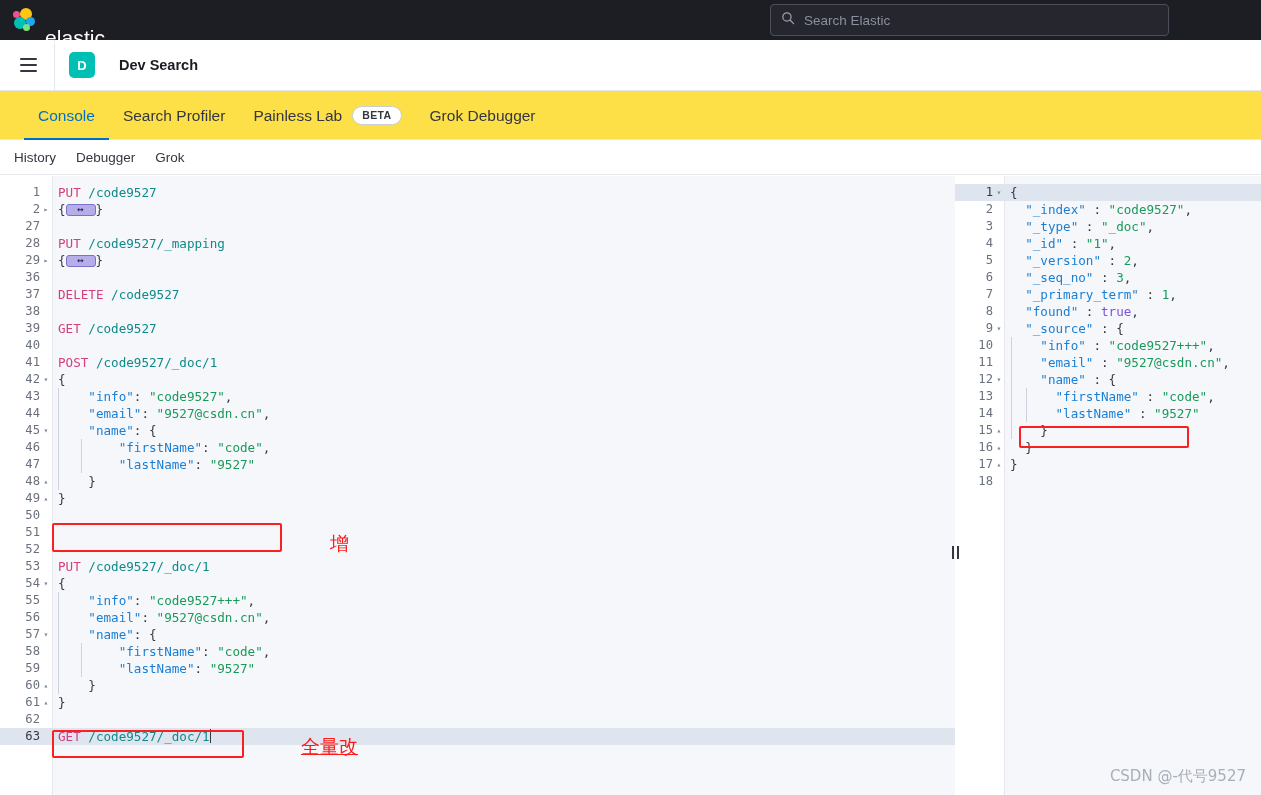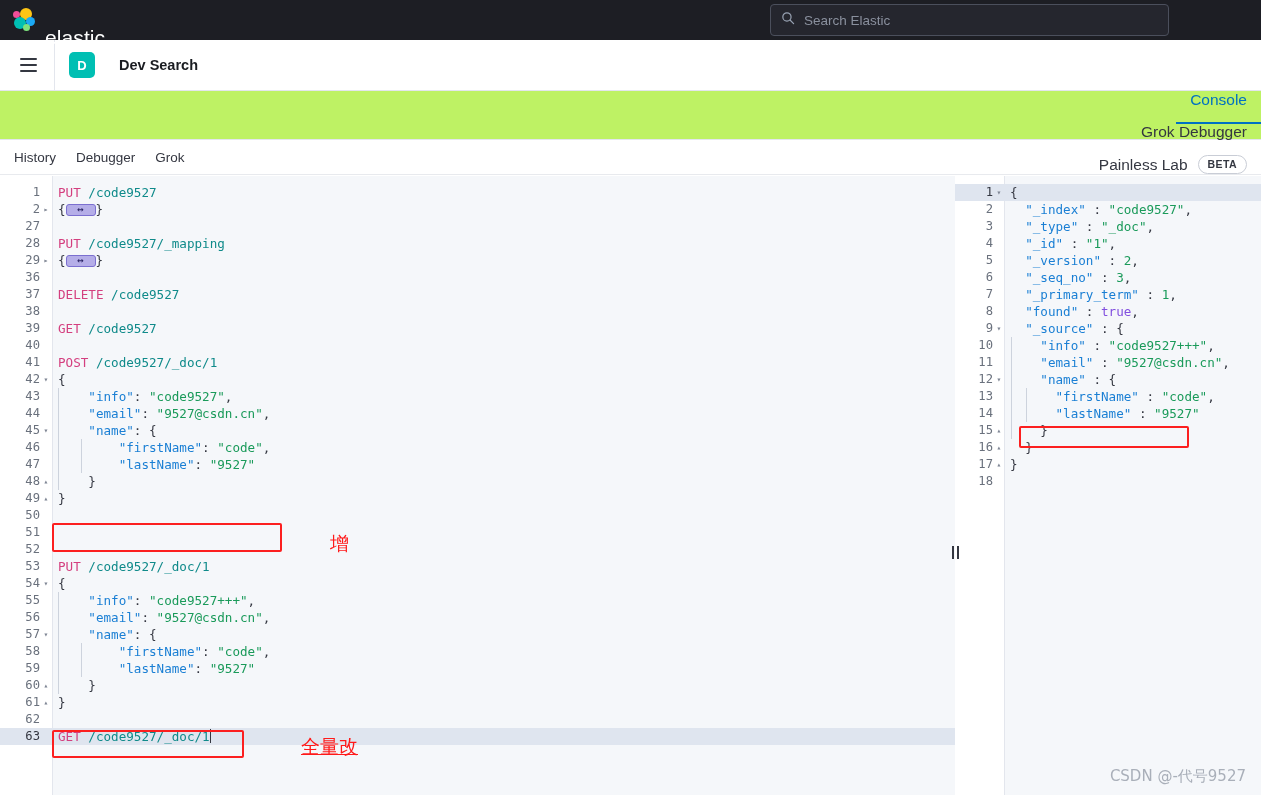--- a/index.html
+++ b/index.html
@@ -57,23 +57,23 @@
   .space-badge {
     width: 26px; height: 26px; border-radius: 5px; background: #00bfb3;
     color: #fff; font-size: 13px; font-weight: bold;
     display: flex; align-items: center; justify-content: center;
     margin: 0 14px; cursor: pointer;
   }
   .hdr-title { font-size: 14.5px; color: #1a1c21; font-weight: bold; margin-left: 10px; }
 
   
   .tabsbar {
-    height: 49px; background: #bef264;
+    height: 49px; background: #fde047;
     border-bottom: 1px solid #e3e6ed;
-    display: flex; align-items: flex-end; padding-left: 24px; gap: 0; flex-direction: column;
+    display: flex; align-items: flex-end; padding-left: 24px; gap: 0;
   }
   .tab {
     padding: 0 14px 14px 14px; font-size: 15.5px; color: #343741;
     cursor: pointer; position: relative; display: flex; align-items: center; gap: 10px;
   }
   .tab.active { color: #0071c2; }
   .tab.active::after {
     content: ""; position: absolute; left: 0; right: 0; bottom: -1px;
     height: 2px; background: #0071c2;
   }
@@ -232,25 +232,28 @@
   <div class="hdr-sep"></div>
   <div class="space-badge">D</div>
   <div class="hdr-title">Dev Search</div>
 </div>
 
 <div class="tabsbar">
   <div class="tab active">
     <span>Console</span>
   </div>
   <div class="tab">
-    <span>Grok Debugger</span>
+    <span>Search Profiler</span>
   </div>
   <div class="tab">
     <span>Painless Lab</span>
     <span class="beta-badge">BETA</span>
+  </div>
+  <div class="tab">
+    <span>Grok Debugger</span>
   </div>
 </div>
 
 <div class="submenu">
   <div class="submenu-item">History</div>
   <div class="submenu-item">Debugger</div>
   <div class="submenu-item">Grok</div>
 </div>
 
 <div class="console">

